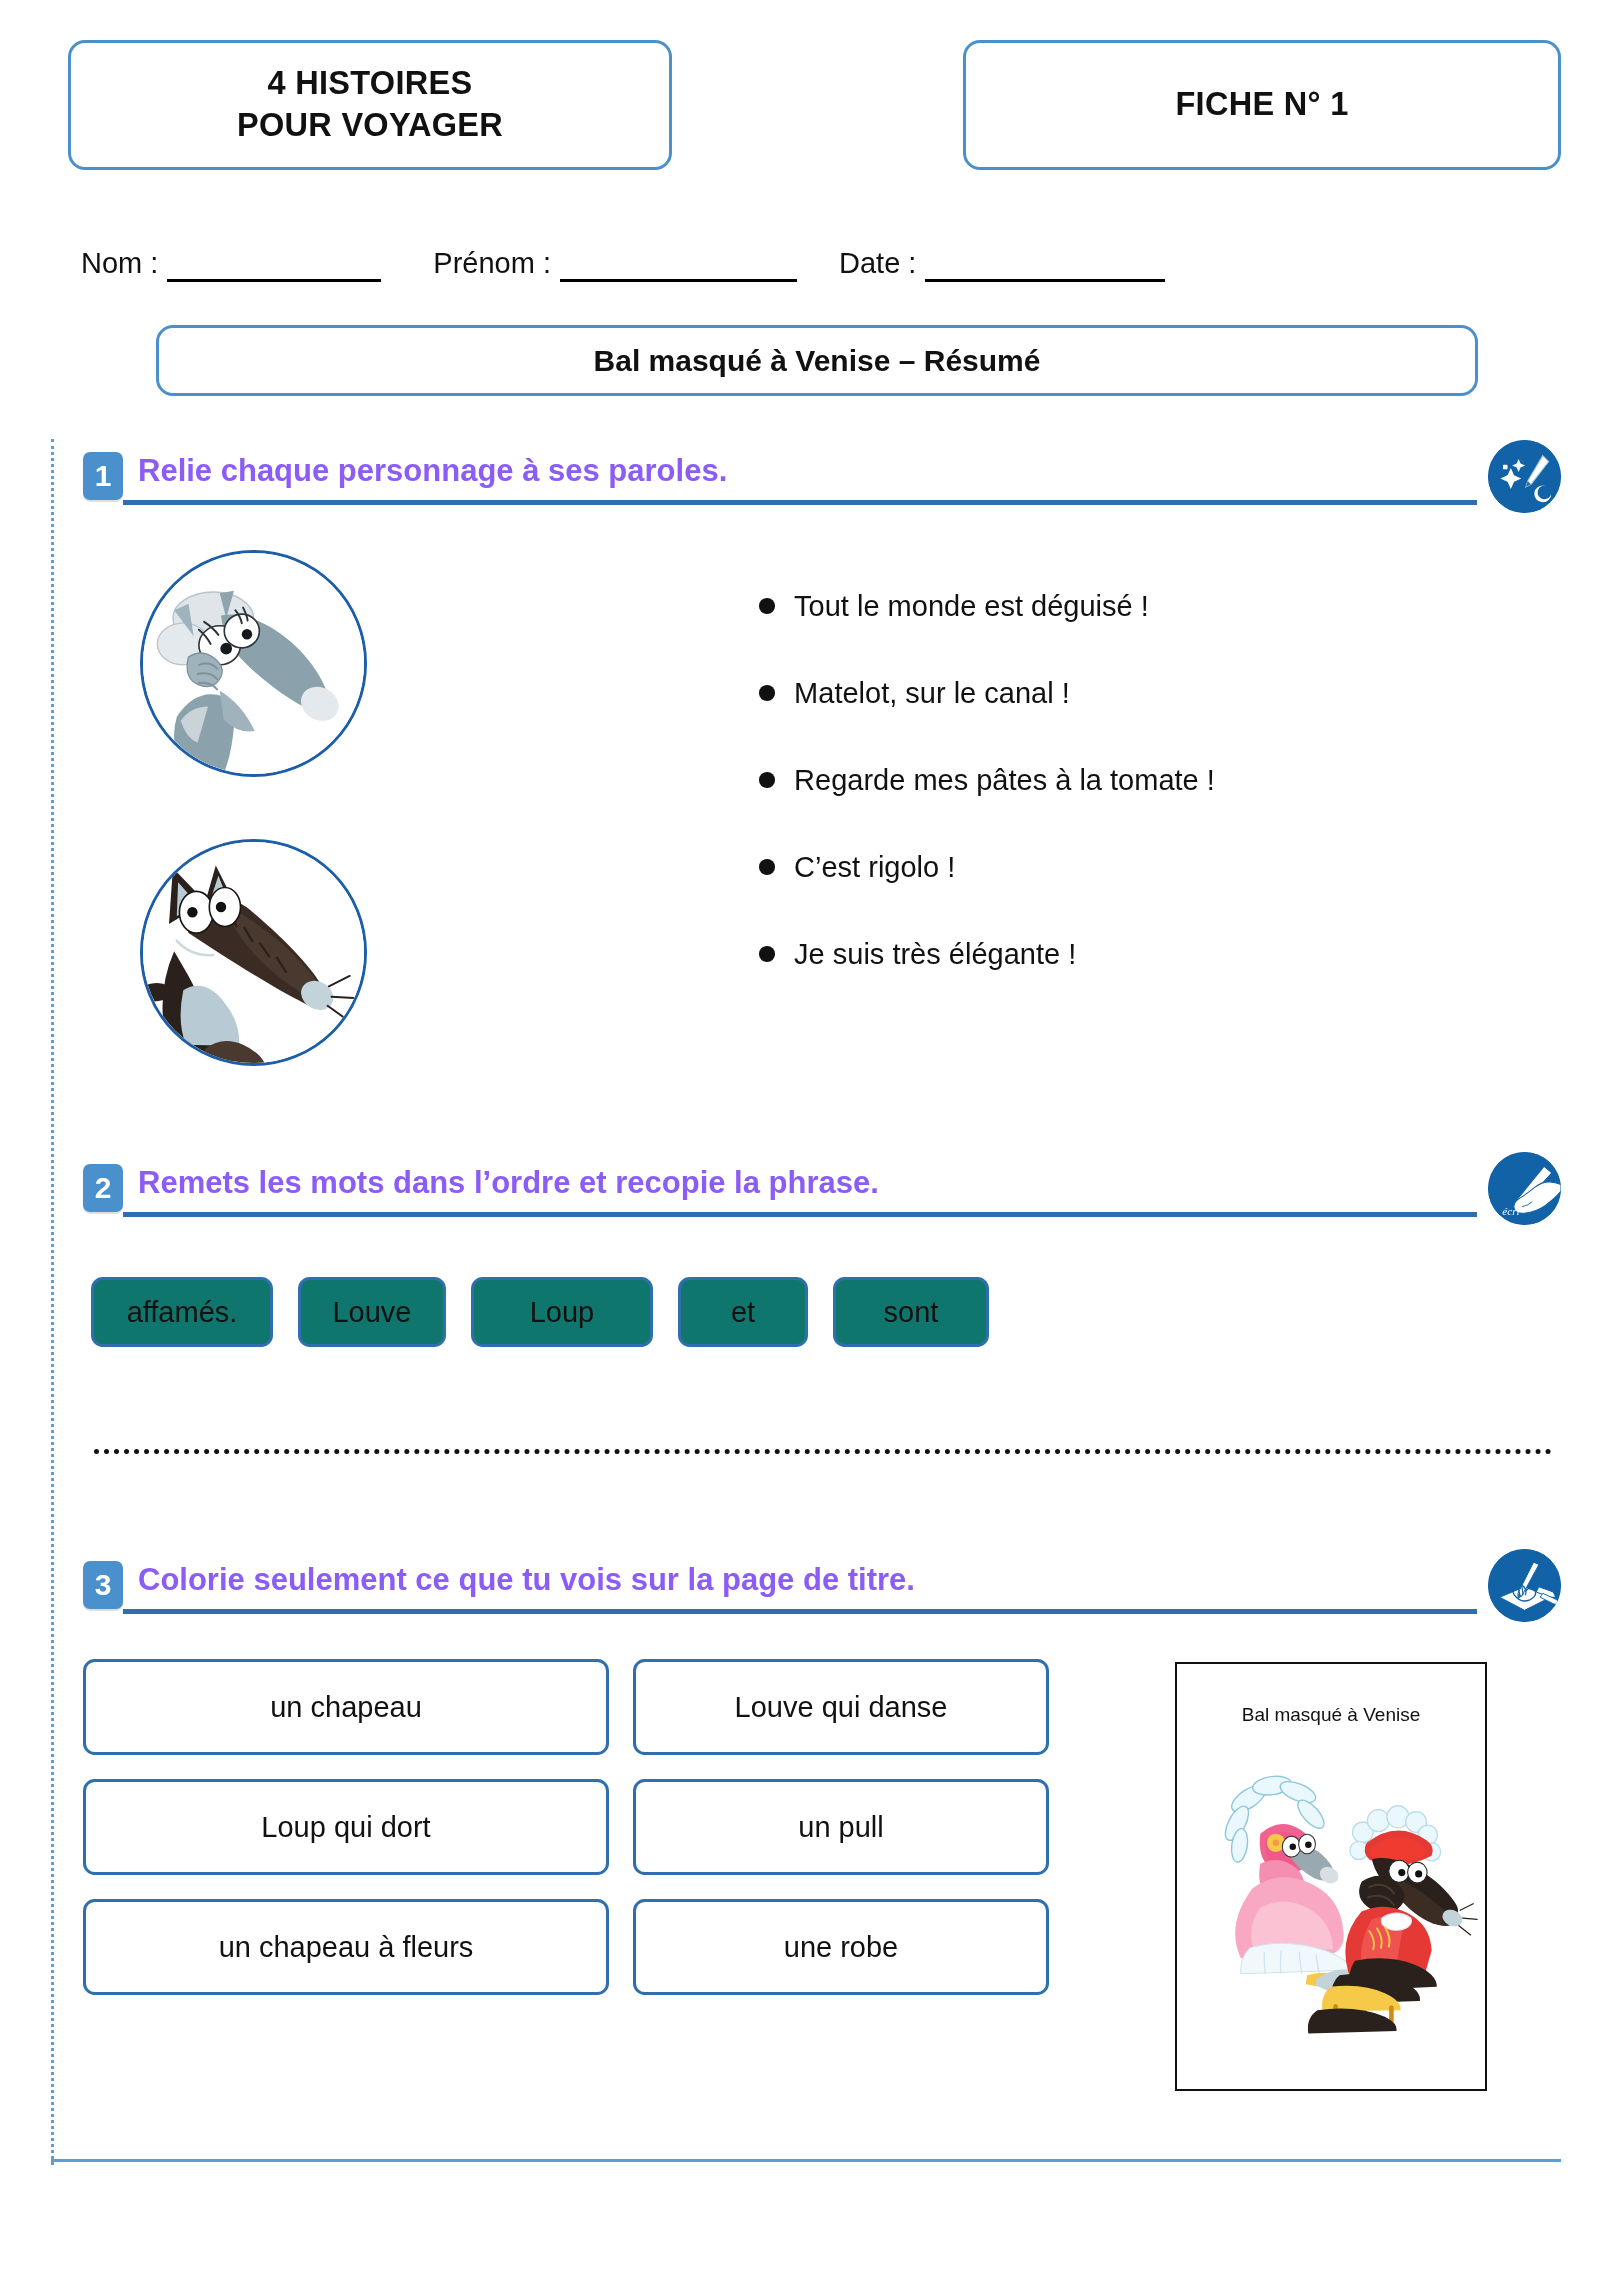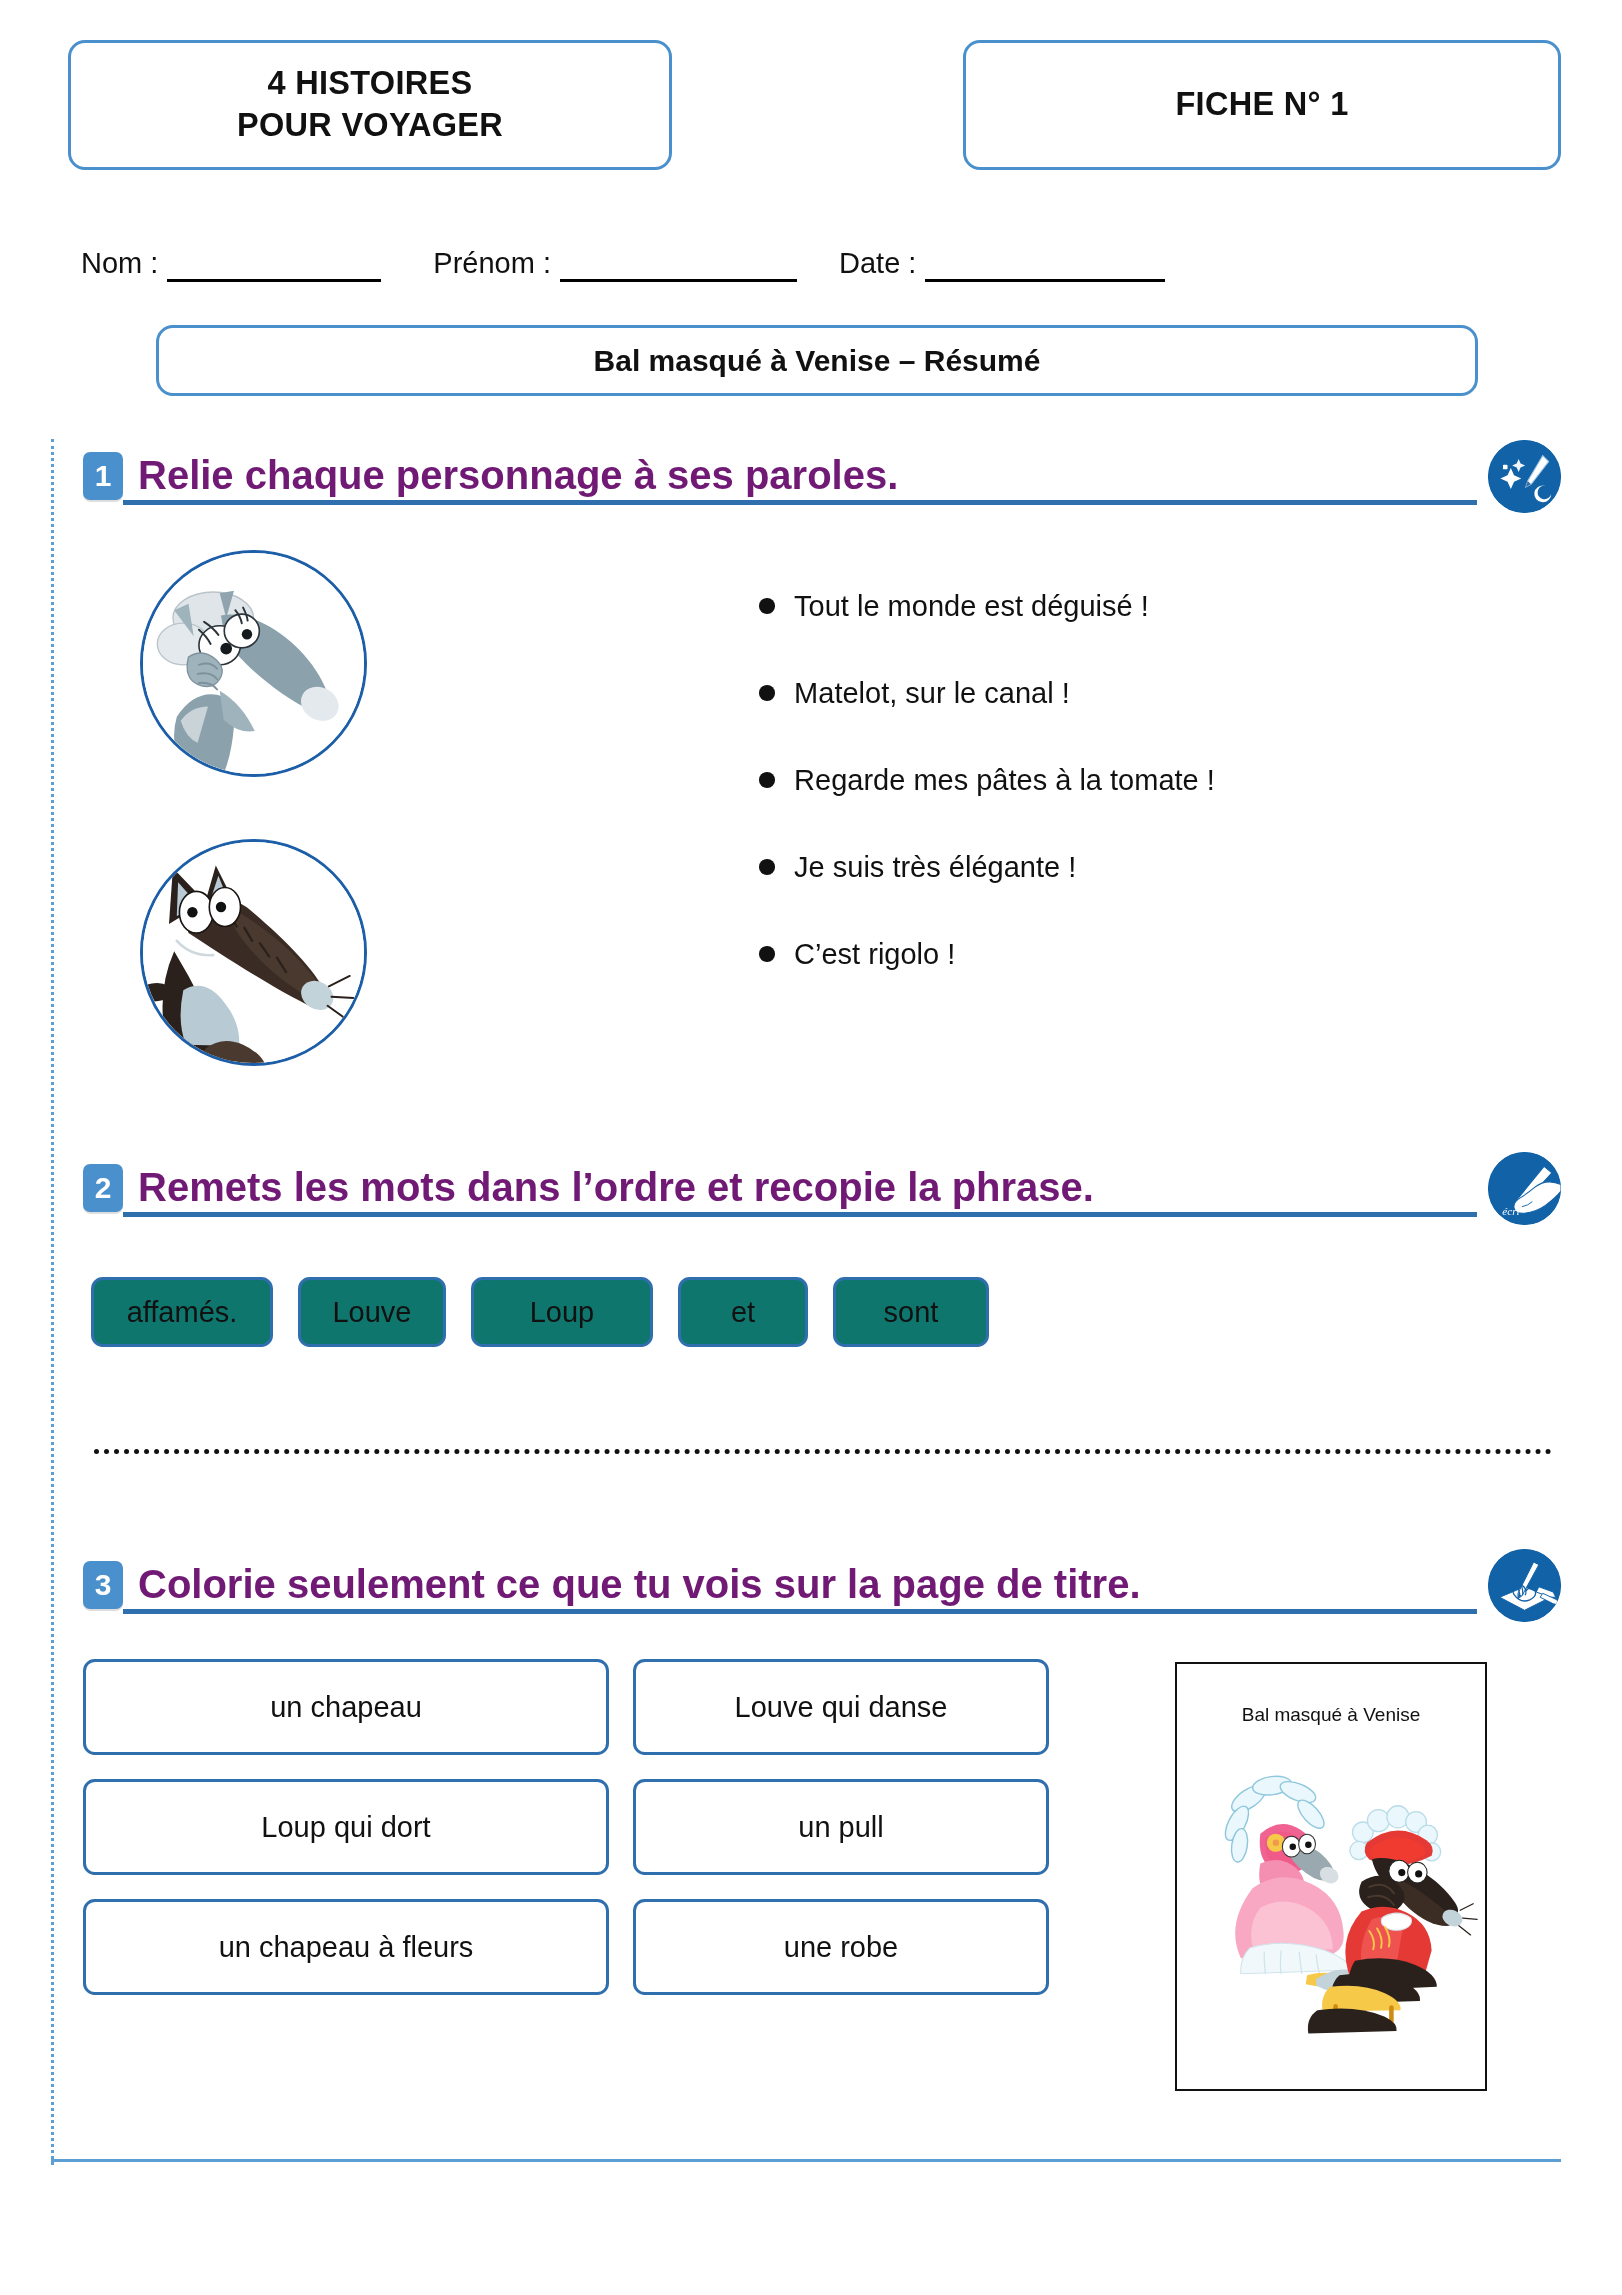--- a/index.html
+++ b/index.html
@@ -110,23 +110,23 @@
     font-size: 30px;
     font-weight: bold;
     display: flex;
     align-items: center;
     justify-content: center;
     box-shadow: 0 1.9px 0 rgba(0,0,0,0.13);
   }
   .ex-label {
     position: absolute;
     left: 55px; top: 5.2px;
-    font-size: 40px;
+    font-size: 31px;
     font-weight: bold;
-    color: #701a75;
+    color: #8b5cf6;
     white-space: nowrap;
   }
   .ex-rule {
     position: absolute;
     left: 40px; right: 84px;
     top: 52px;
     height: 5.2px;
     background: #2f6fae;
   }
   .ex-badge {
@@ -387,25 +387,25 @@
       <div class="phrase-item">
         <span class="phrase-bullet"></span>
         <span>Matelot, sur le canal !</span>
       </div>
       <div class="phrase-item">
         <span class="phrase-bullet"></span>
         <span>Regarde mes pâtes à la tomate !</span>
       </div>
       <div class="phrase-item">
         <span class="phrase-bullet"></span>
-        <span>Je suis très élégante !</span>
+        <span>C’est rigolo !</span>
       </div>
       <div class="phrase-item">
         <span class="phrase-bullet"></span>
-        <span>C’est rigolo !</span>
+        <span>Je suis très élégante !</span>
       </div>
     </div>
   </div>
 
   <div class="ex-head" style="top:1160px;">
     <div class="ex-num">2</div>
     <div class="ex-label">Remets les mots dans l’ordre et recopie la phrase.</div>
     <div class="ex-rule"></div>
     <div class="ex-badge">
       <svg viewBox="0 0 112 112" xmlns="http://www.w3.org/2000/svg">

